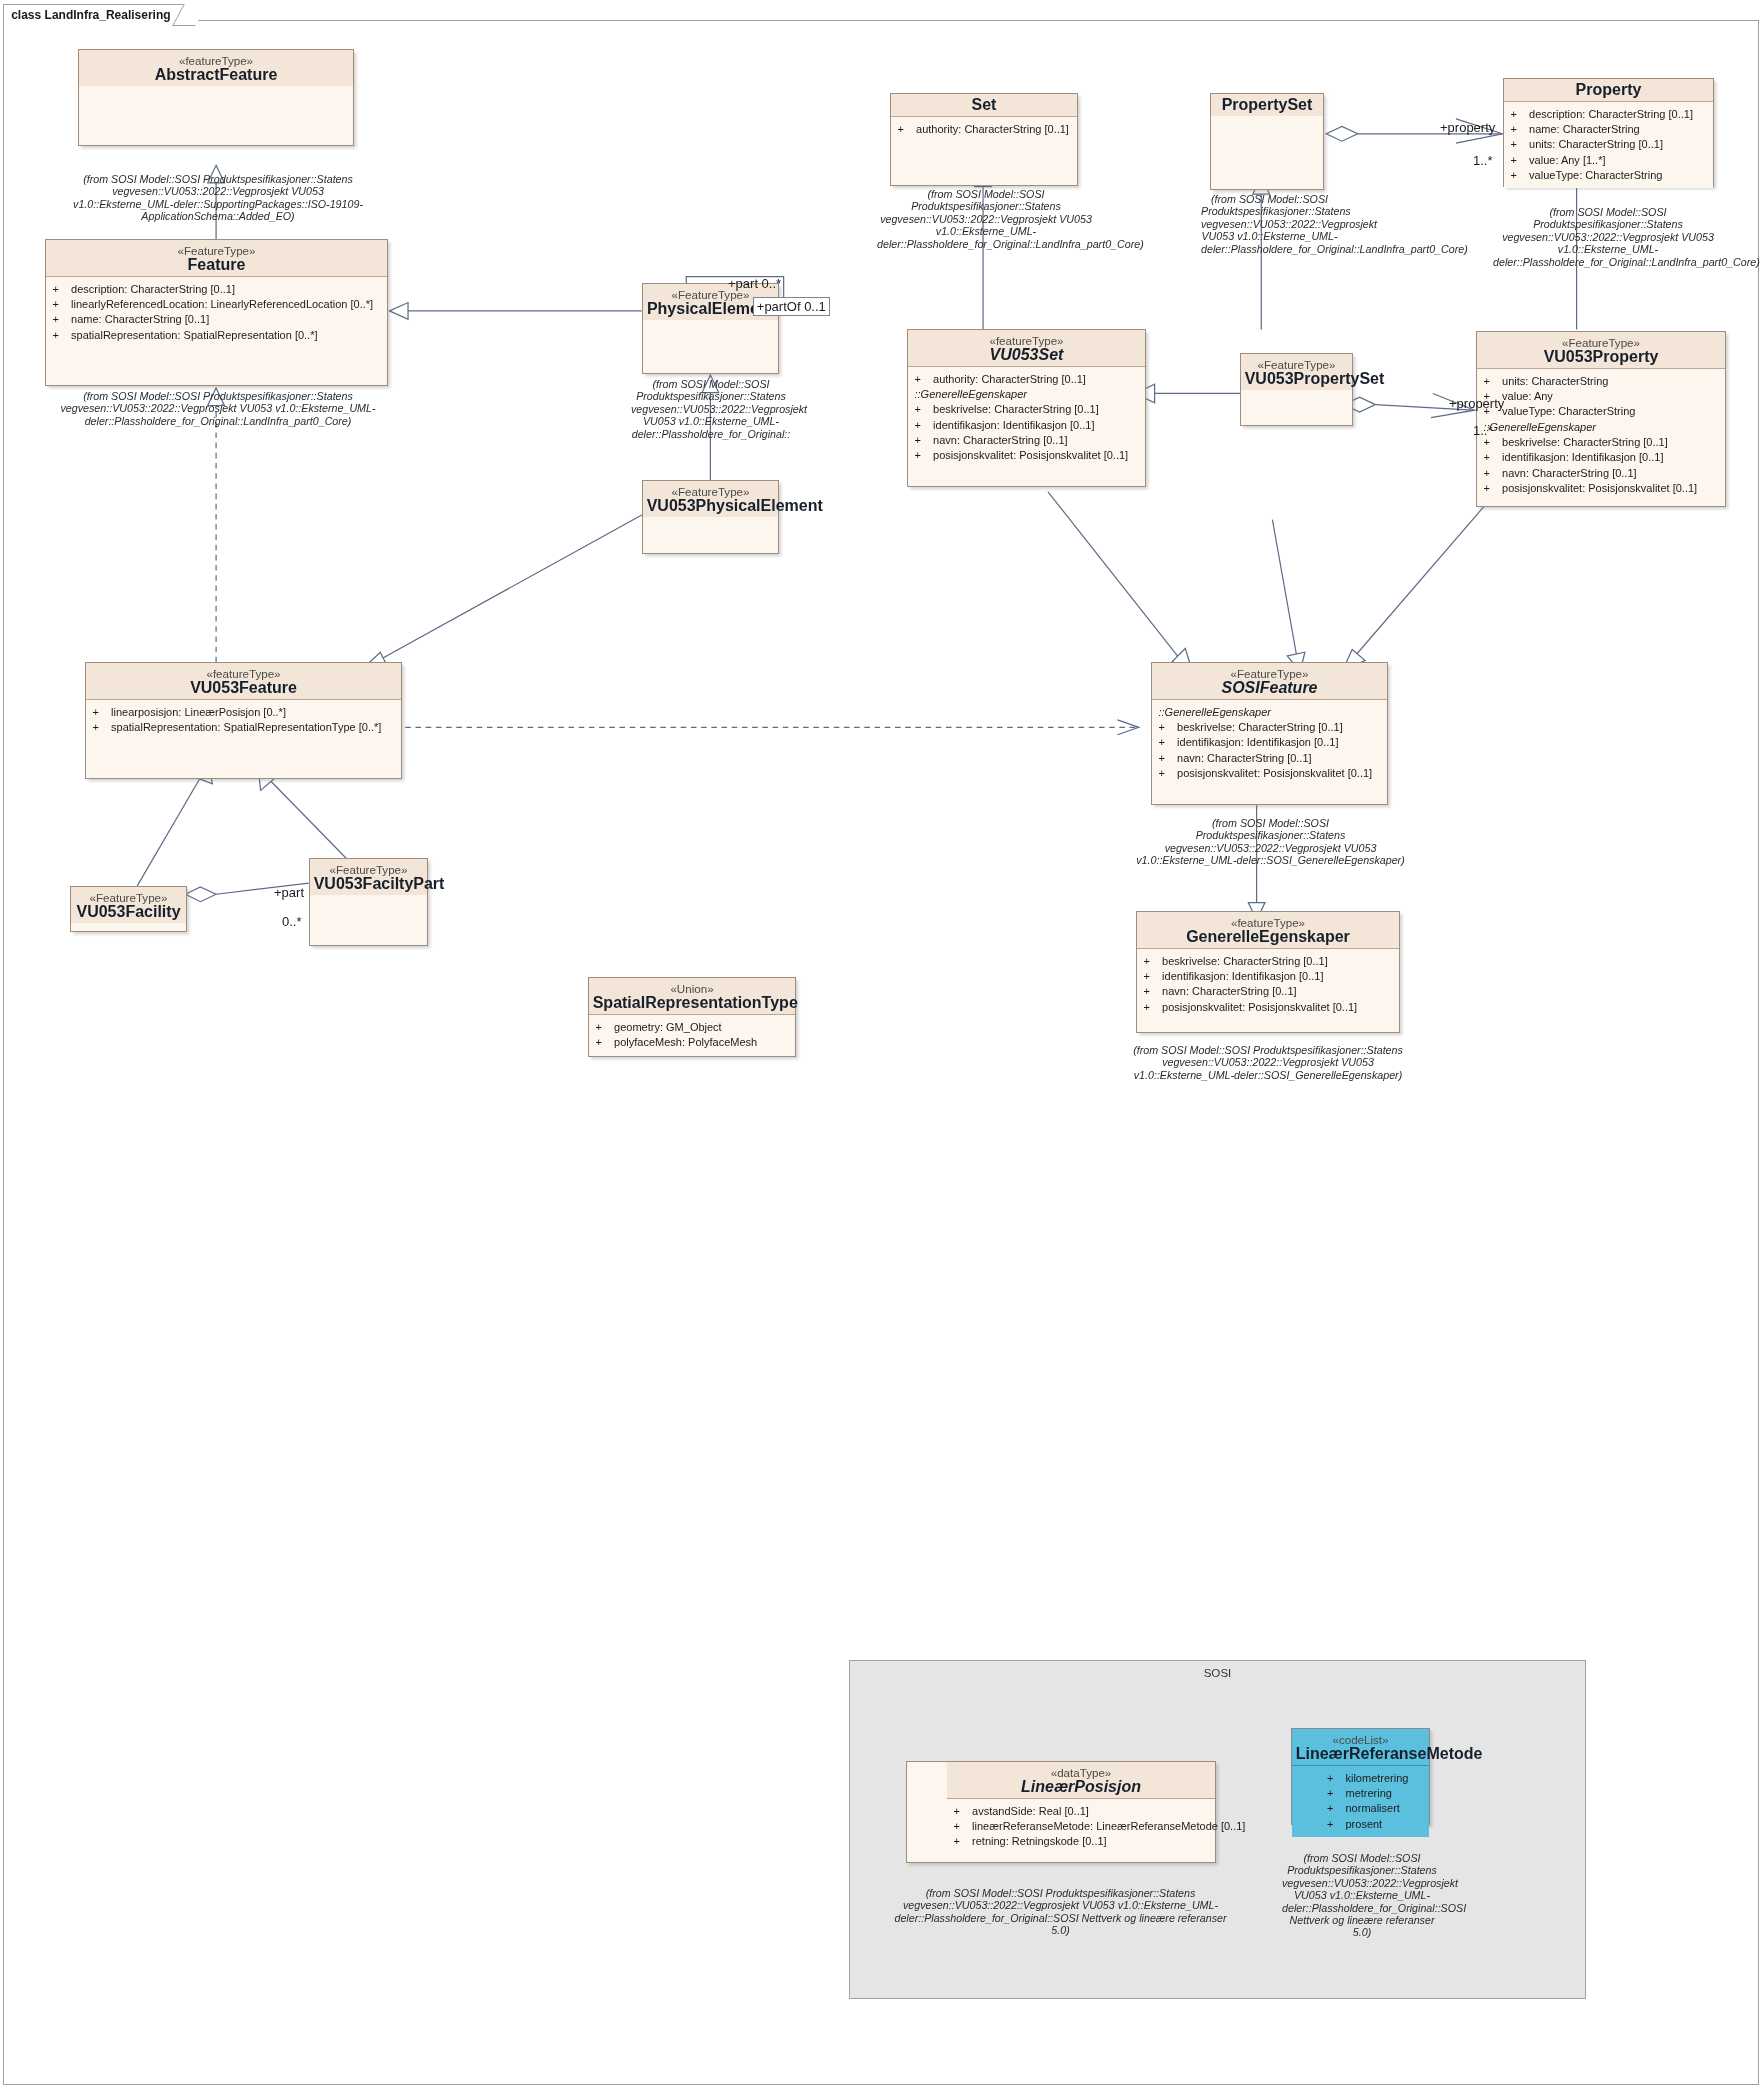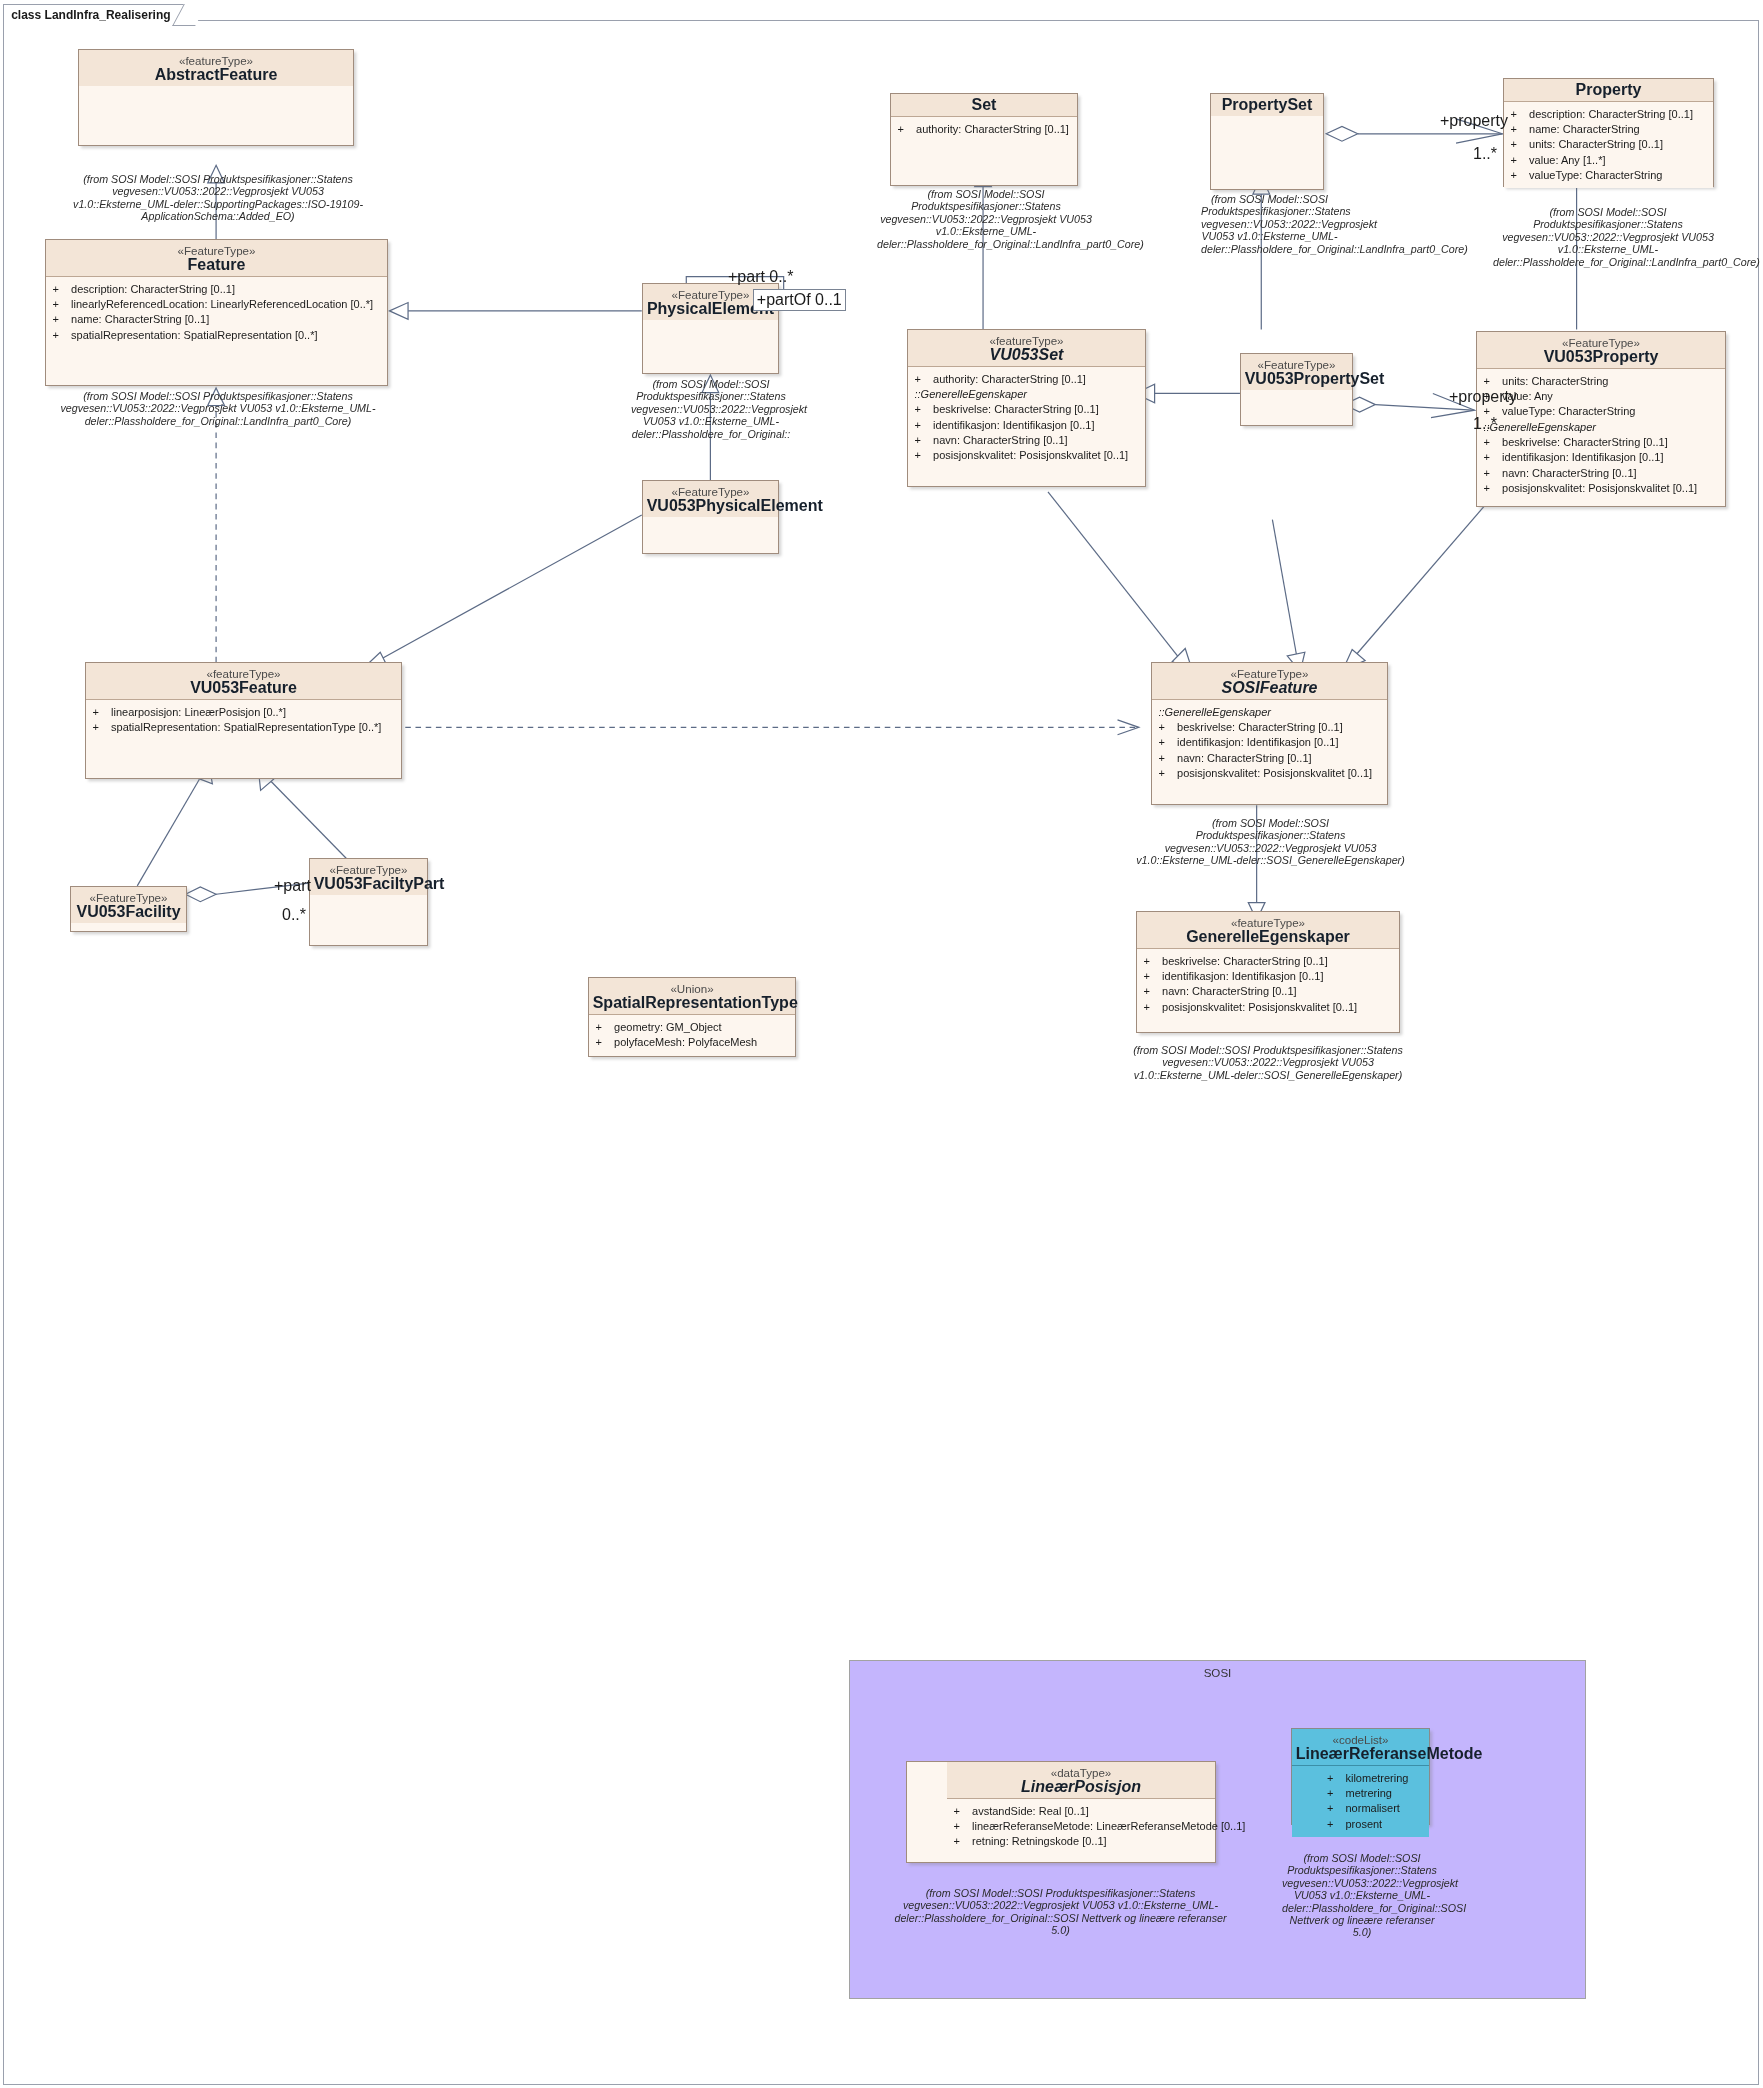--- a/index.html
+++ b/index.html
@@ -114,38 +114,39 @@
     text-align: center;
     line-height: 12.4px;
     z-index: 4;
     pointer-events: none;
   }
 
   
   .pkgbox {
     position: absolute;
     border: 0.9px solid #a2a2a2;
-    background: #c4b5fd;
+    background: #e5e5e5;
     z-index: 1;
   }
   .pkgbox .pkglabel {
     text-align: center;
     font-size: 11.6px;
     color: #333;
     padding-top: 4.6px;
   }
 
   
   .clabel {
     position: absolute;
-    font-size: 16px;
+    font-size: 13px;
     color: #1b1b1b;
     white-space: nowrap;
     z-index: 5;
     background: transparent;
+    margin-top: 8px;
   }
   .clabel.boxed {
     border: 0.9px solid #7a8494;
     background: #ffffff;
     padding: 0.9px 2.8px;
   }
 
   
   #links {
     position: absolute;

